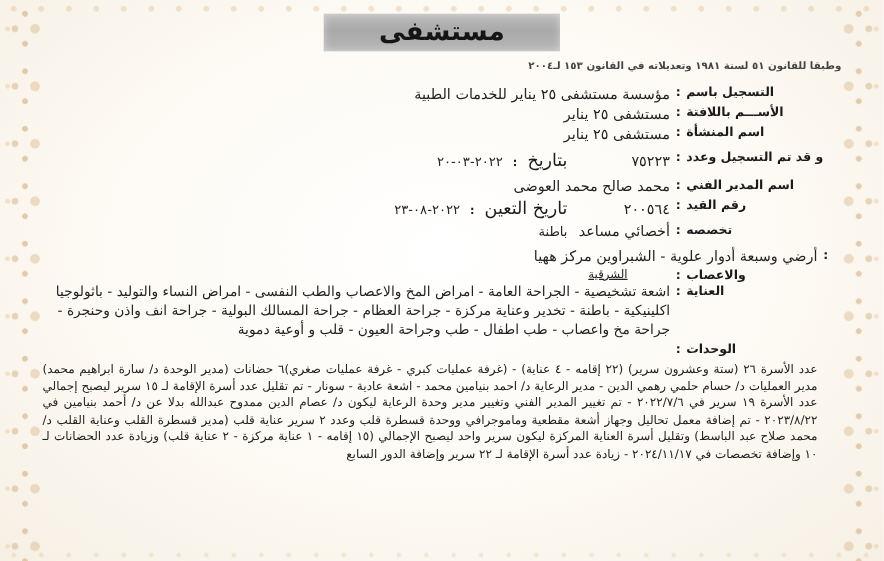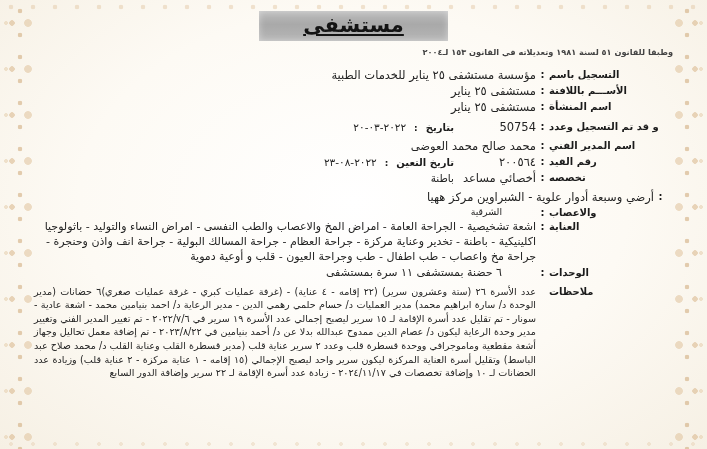--- a/index.html
+++ b/index.html
@@ -79,21 +79,20 @@
   .title-box {
     display: inline-block;
     padding: 3px 44px 5px;
     background: linear-gradient(180deg,#bcbcbc 0%, #a9a9a9 45%, #b6b6b6 100%);
     color: #141414;
     font-size: 21px;
     font-weight: bold;
     letter-spacing: .5px;
     line-height: 1.05;
     box-shadow: inset 0 0 7px rgba(255,255,255,.45);
-    text-decoration: underline;
   }
   .subtitle {
     font-size: 8.2px;
     font-weight: bold;
     color: #444;
     margin-top: 6px;
     letter-spacing: .1px;
   }
 
   
@@ -150,36 +149,36 @@
     align-items: baseline;
     gap: 8px;
     direction: rtl;
     width: 100%;
   }
   .inline-pair .v1 {
     font-size: 11.5px;
     min-width: 74px;
   }
   .inline-pair .sub-label {
-    font-size: 10px;
-    font-weight: bold;
+    font-size: 14px;
+    font-weight: normal;
     color: #1b1b1b;
     white-space: nowrap;
   }
   .inline-pair .sub-colon {
     font-size: 9px;
     font-weight: bold;
     color: #1b1b1b;
   }
   .inline-pair .v2 {
     font-size: 10.5px;
     letter-spacing: .3px;
   }
   .row.rowgap { margin-top: 4px; }
-  .indent-val { padding-right: 34px; }
+  .indent-val { padding-right: 34px; text-decoration: underline; }
 </style>
 </head>
 <body>
 
 <div class="page">
   <div class="orn orn-left"></div>
   <div class="orn orn-right"></div>
   <div class="orn-top"></div>
   <div class="orn-bottom"></div>
 
@@ -208,21 +207,21 @@
         <div class="label">اسم المنشأة</div>
         <div class="colon">:</div>
         <div class="value">مستشفى ٢٥ يناير</div>
       </div>
 
       <div class="row rowgap">
         <div class="label">و قد تم التسجيل وعدد</div>
         <div class="colon">:</div>
         <div class="value">
           <div class="inline-pair">
-            <span class="v1">50754</span>
+            <span class="v1">٧٥٢٢٣</span>
             <span class="sub-label">بتاريخ</span>
             <span class="sub-colon">:</span>
             <span class="v2">٢٠٢٢-٠٣-٢٠</span>
           </div>
         </div>
       </div>
 
       <div class="row rowgap">
         <div class="label">اسم المدير الفني</div>
         <div class="colon">:</div>
@@ -266,24 +265,22 @@
 
       <div class="row">
         <div class="label">العناية</div>
         <div class="colon">:</div>
         <div class="value tiny">اشعة تشخيصية - الجراحة العامة - امراض المخ والاعصاب والطب النفسى - امراض النساء والتوليد - باثولوجيا اكلينيكية - باطنة - تخدير وعناية مركزة - جراحة العظام - جراحة المسالك البولية - جراحة انف واذن وحنجرة - جراحة مخ واعصاب - طب اطفال - طب وجراحة العيون - قلب و أوعية دموية</div>
       </div>
 
       <div class="row">
         <div class="label">الوحدات</div>
         <div class="colon">:</div>
-        <div class="value tiny indent-val">٦ حضنة بمستشفى    ١١ سرة بمستشفى</div>
-      </div>
-
-      <div class="row rowgap">
-        <div class="label">ملاحظات</div>
+      </div>
+
+      <div class="row rowgap">
         <div class="colon"></div>
         <div class="value notes">عدد الأسرة ٢٦ (ستة وعشرون سرير) (٢٢ إقامه - ٤ عناية) - (غرفة عمليات كبري - غرفة عمليات صغري)٦ حضانات (مدير الوحدة د/ سارة ابراهيم محمد) مدير العمليات د/ حسام حلمي رهمي الدين - مدير الرعاية د/ احمد بنيامين محمد - اشعة عادية - سونار - تم تقليل عدد أسرة الإقامة لـ ١٥ سرير ليصبح إجمالي عدد الأسرة ١٩ سرير في ٢٠٢٢/٧/٦ - تم تغيير المدير الفني وتغيير مدير وحدة الرعاية ليكون د/ عصام الدين ممدوح عبدالله بدلا عن د/ أحمد بنيامين في ٢٠٢٣/٨/٢٢ - تم إضافة معمل تحاليل وجهاز أشعة مقطعية وماموجرافي ووحدة قسطرة قلب وعدد ٢ سرير عناية قلب (مدير قسطرة القلب وعناية القلب د/ محمد صلاح عبد الباسط) وتقليل أسرة العناية المركزة ليكون سرير واحد ليصبح الإجمالي (١٥ إقامه - ١ عناية مركزة - ٢ عناية قلب) وزيادة عدد الحضانات لـ ١٠ وإضافة تخصصات في ٢٠٢٤/١١/١٧ - زيادة عدد أسرة الإقامة لـ ٢٢ سرير وإضافة الدور السابع</div>
       </div>
 
     </div>
   </div>
 </div>
 
 </body></html>

